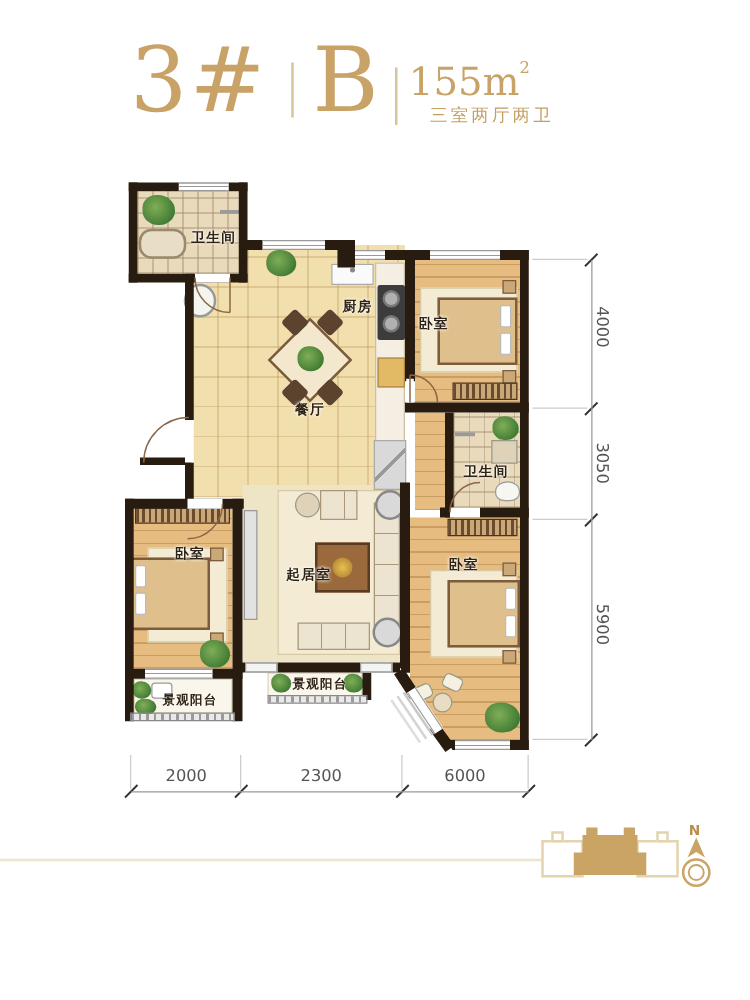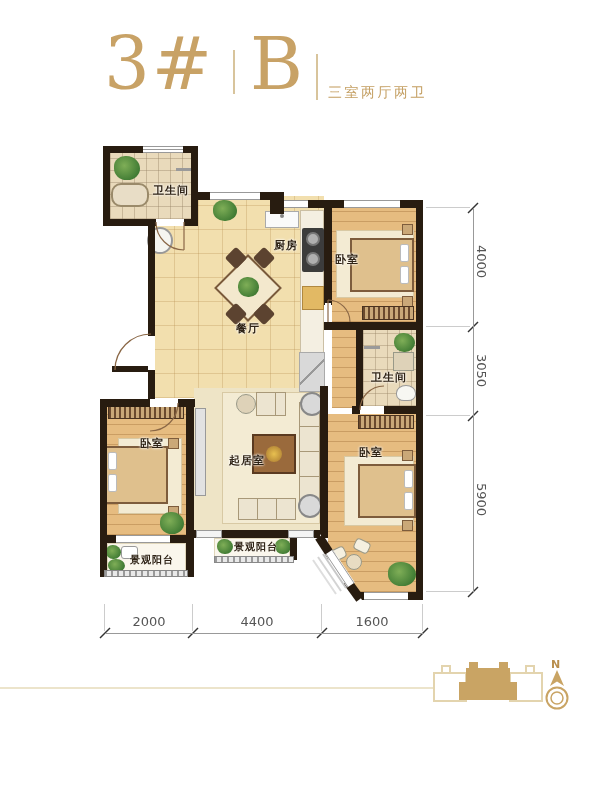--- a/index.html
+++ b/index.html
@@ -63,21 +63,22 @@
 </style>
 </head>
 <body>
 
 <div class="page">
 
   <div class="big" style="left:104px;top:28px;">3#</div>
   <div class="tdiv" style="left:233px;top:50px;height:44px;"></div>
   <div class="big" style="left:250px;top:28px;">B</div>
   <div class="tdiv" style="left:316px;top:54px;height:46px;"></div>
-  <div class="laydesc" style="left:328px;top:84px;">三室两厅两卫</div>
+  <div class="area" style="left:327px;top:48px;"><span>155m</span><sup>2</sup></div>
+  <div class="laydesc" style="left:344px;top:84px;">三室两厅两卫</div>
 
   <div class="floor tile" style="left:150px;top:196px;width:174px;height:202px;"></div>
   <div class="floor bathtile" style="left:110px;top:153px;width:81px;height:66px;"></div>
   <div class="floor wood" style="left:332px;top:208px;width:84px;height:114px;"></div>
   <div class="floor wood" style="left:332px;top:330px;width:24px;height:78px;"></div>
   <div class="floor bathtile" style="left:363px;top:330px;width:53px;height:76px;"></div>
   <div class="floor wood" style="left:328px;top:414px;width:88px;height:178px;"></div>
   <div class="floor wood" style="left:107px;top:407px;width:79px;height:128px;"></div>
   <div class="floor carpet" style="left:194px;top:388px;width:126px;height:142px;"></div>
   <div class="floor balfloor" style="left:107px;top:543px;width:79px;height:28px;"></div>
@@ -252,22 +253,22 @@
   <div class="extline" style="left:426px;top:415px;width:44px;height:1px;"></div>
   <div class="extline" style="left:426px;top:591px;width:44px;height:1px;"></div>
   <div class="extline" style="left:104px;top:604px;width:1px;height:27px;"></div>
   <div class="extline" style="left:192px;top:604px;width:1px;height:27px;"></div>
   <div class="extline" style="left:321px;top:604px;width:1px;height:27px;"></div>
   <div class="extline" style="left:422px;top:604px;width:1px;height:27px;"></div>
   <span class="dimtxt rot" style="left:461px;top:254px;width:40px;text-align:center;">4000</span>
   <span class="dimtxt rot" style="left:461px;top:363px;width:40px;text-align:center;">3050</span>
   <span class="dimtxt rot" style="left:461px;top:492px;width:40px;text-align:center;">5900</span>
   <span class="dimtxt" style="left:129px;top:614px;width:40px;text-align:center;">2000</span>
-  <span class="dimtxt" style="left:237px;top:614px;width:40px;text-align:center;">4400</span>
-  <span class="dimtxt" style="left:352px;top:614px;width:40px;text-align:center;">1600</span>
+  <span class="dimtxt" style="left:237px;top:614px;width:40px;text-align:center;">2300</span>
+  <span class="dimtxt" style="left:352px;top:614px;width:40px;text-align:center;">6000</span>
 
   <div class="divider" style="left:0px;top:687px;width:433px;height:2px;"></div>
 
   <div class="kp-out" style="left:433px;top:672px;width:34px;height:30px;"></div>
   <div class="kp-out" style="left:509px;top:672px;width:34px;height:30px;"></div>
   <div class="kp-out" style="left:441px;top:665px;width:10px;height:9px;"></div>
   <div class="kp-out" style="left:525px;top:665px;width:10px;height:9px;"></div>
   <div class="kp-gold" style="left:469px;top:662px;width:9px;height:7px;"></div>
   <div class="kp-gold" style="left:499px;top:662px;width:9px;height:7px;"></div>
   <div class="kp-gold" style="left:466px;top:668px;width:44px;height:16px;"></div>

